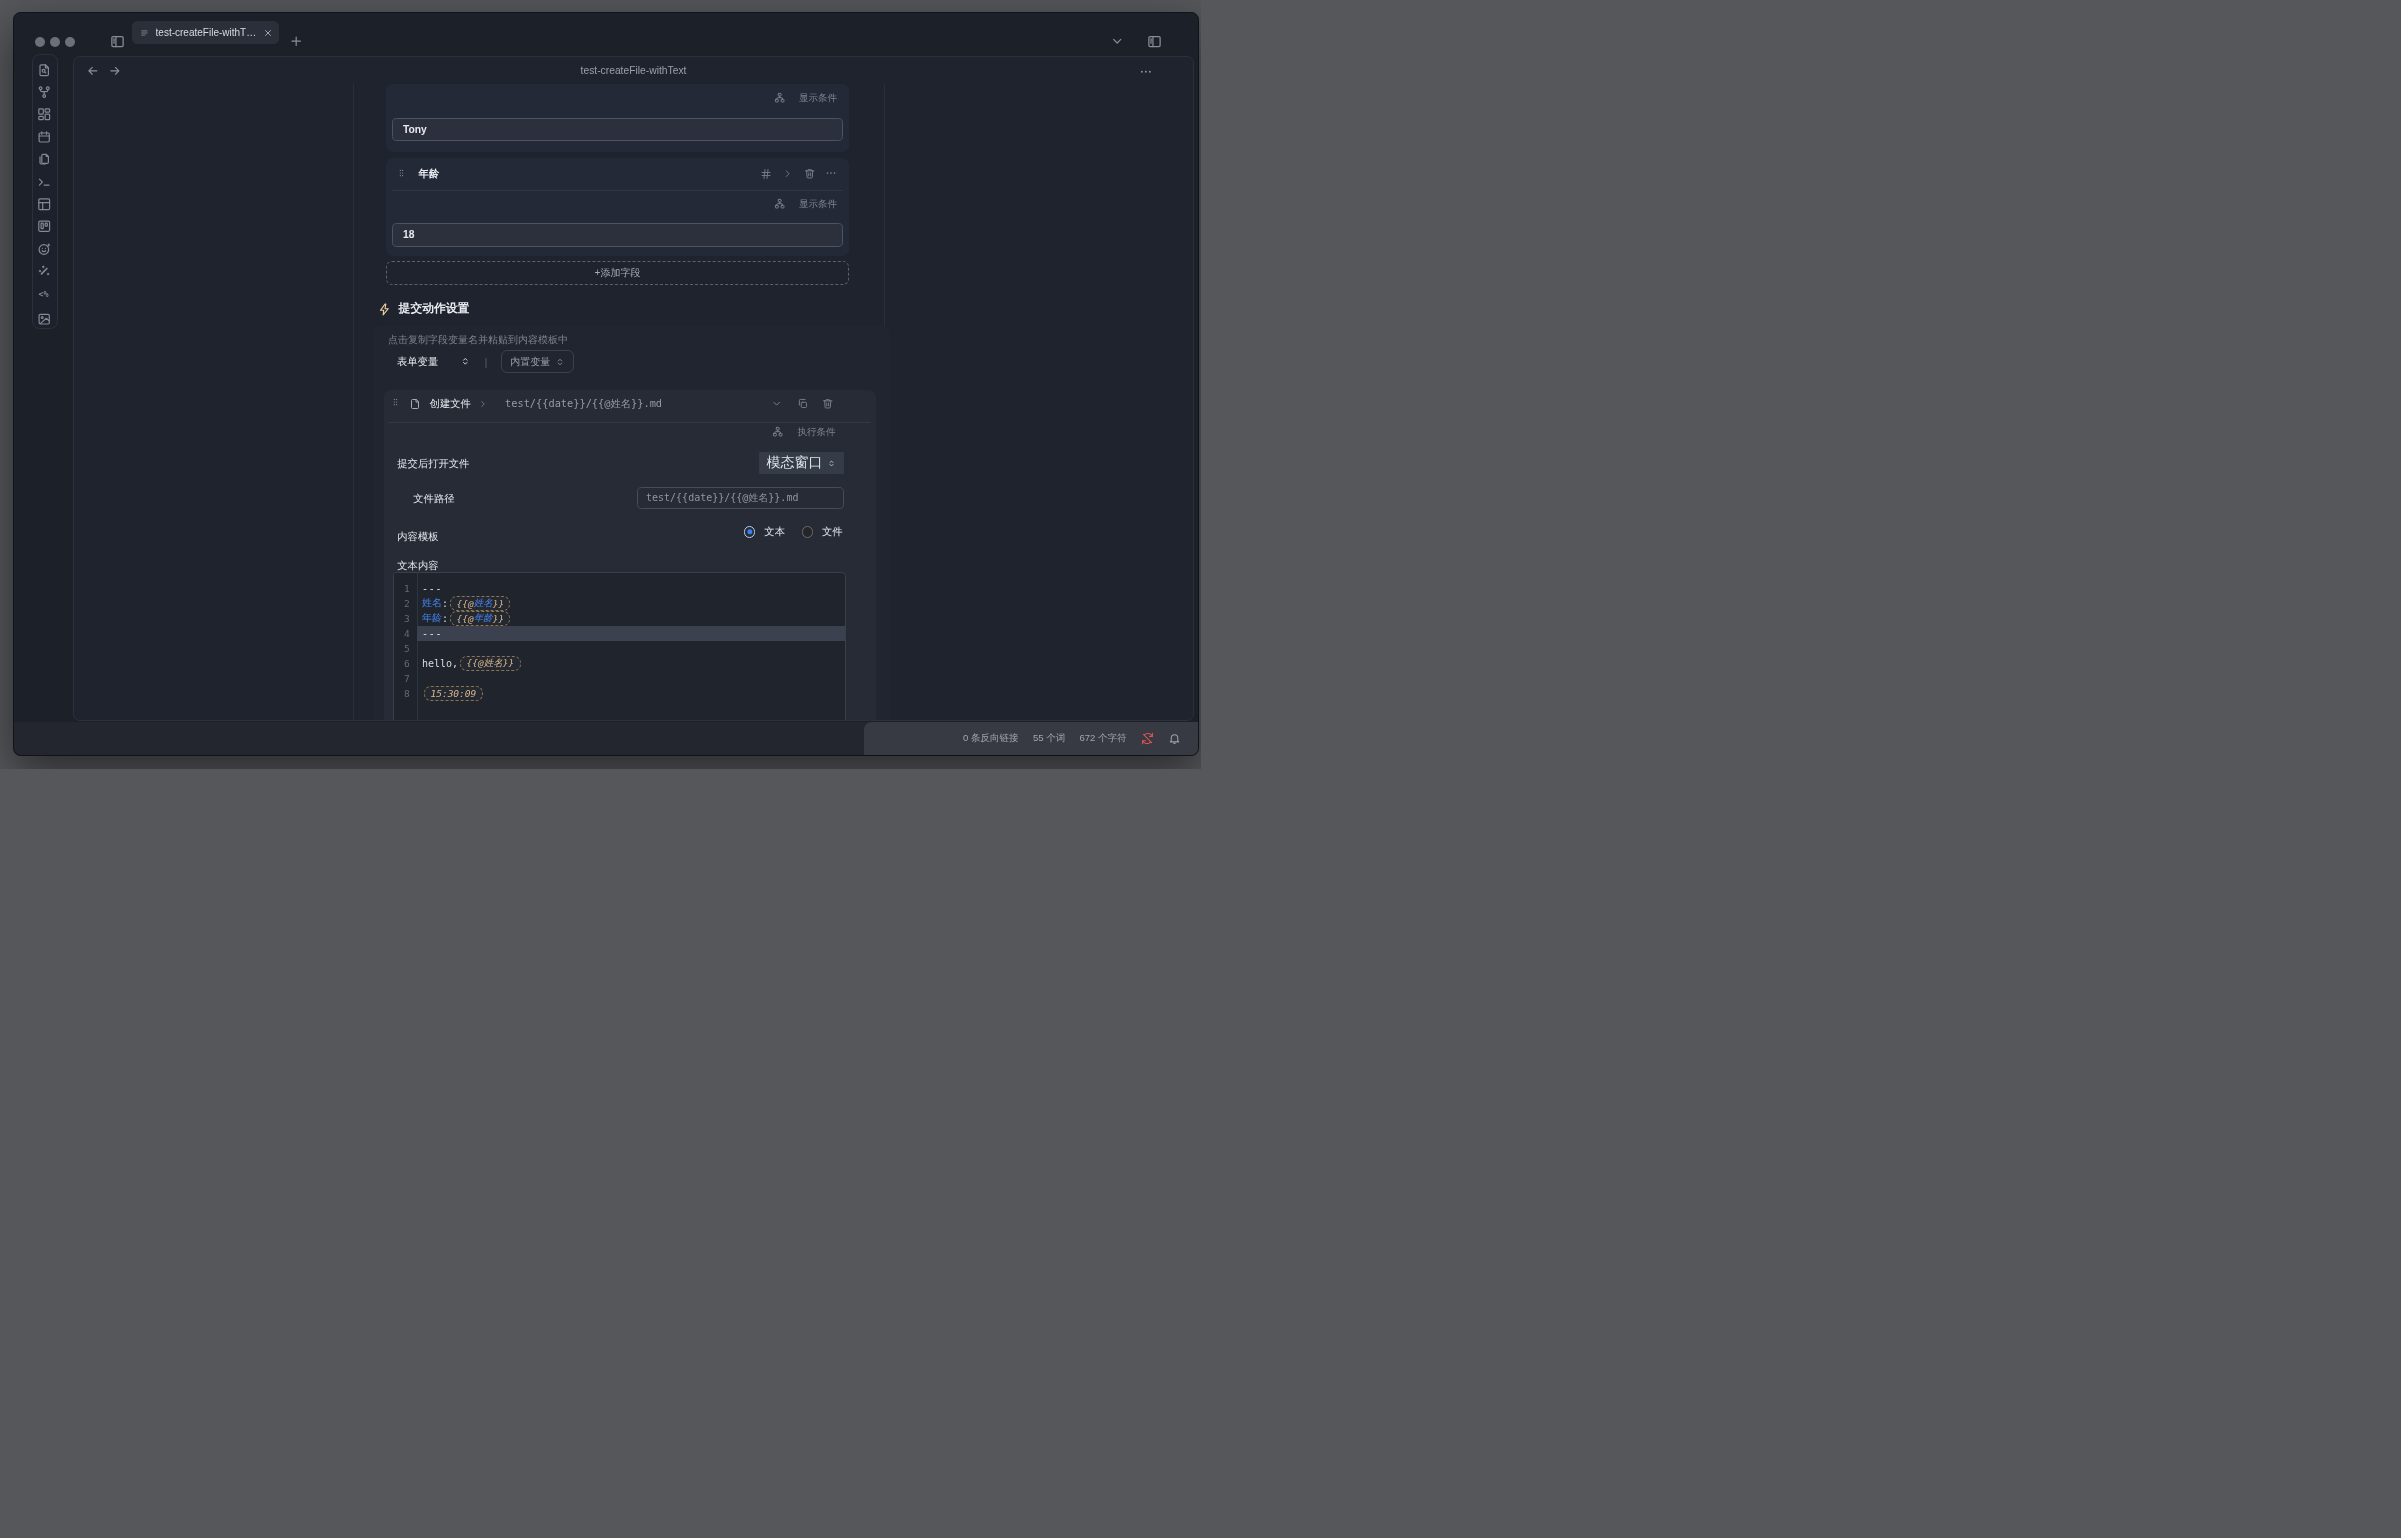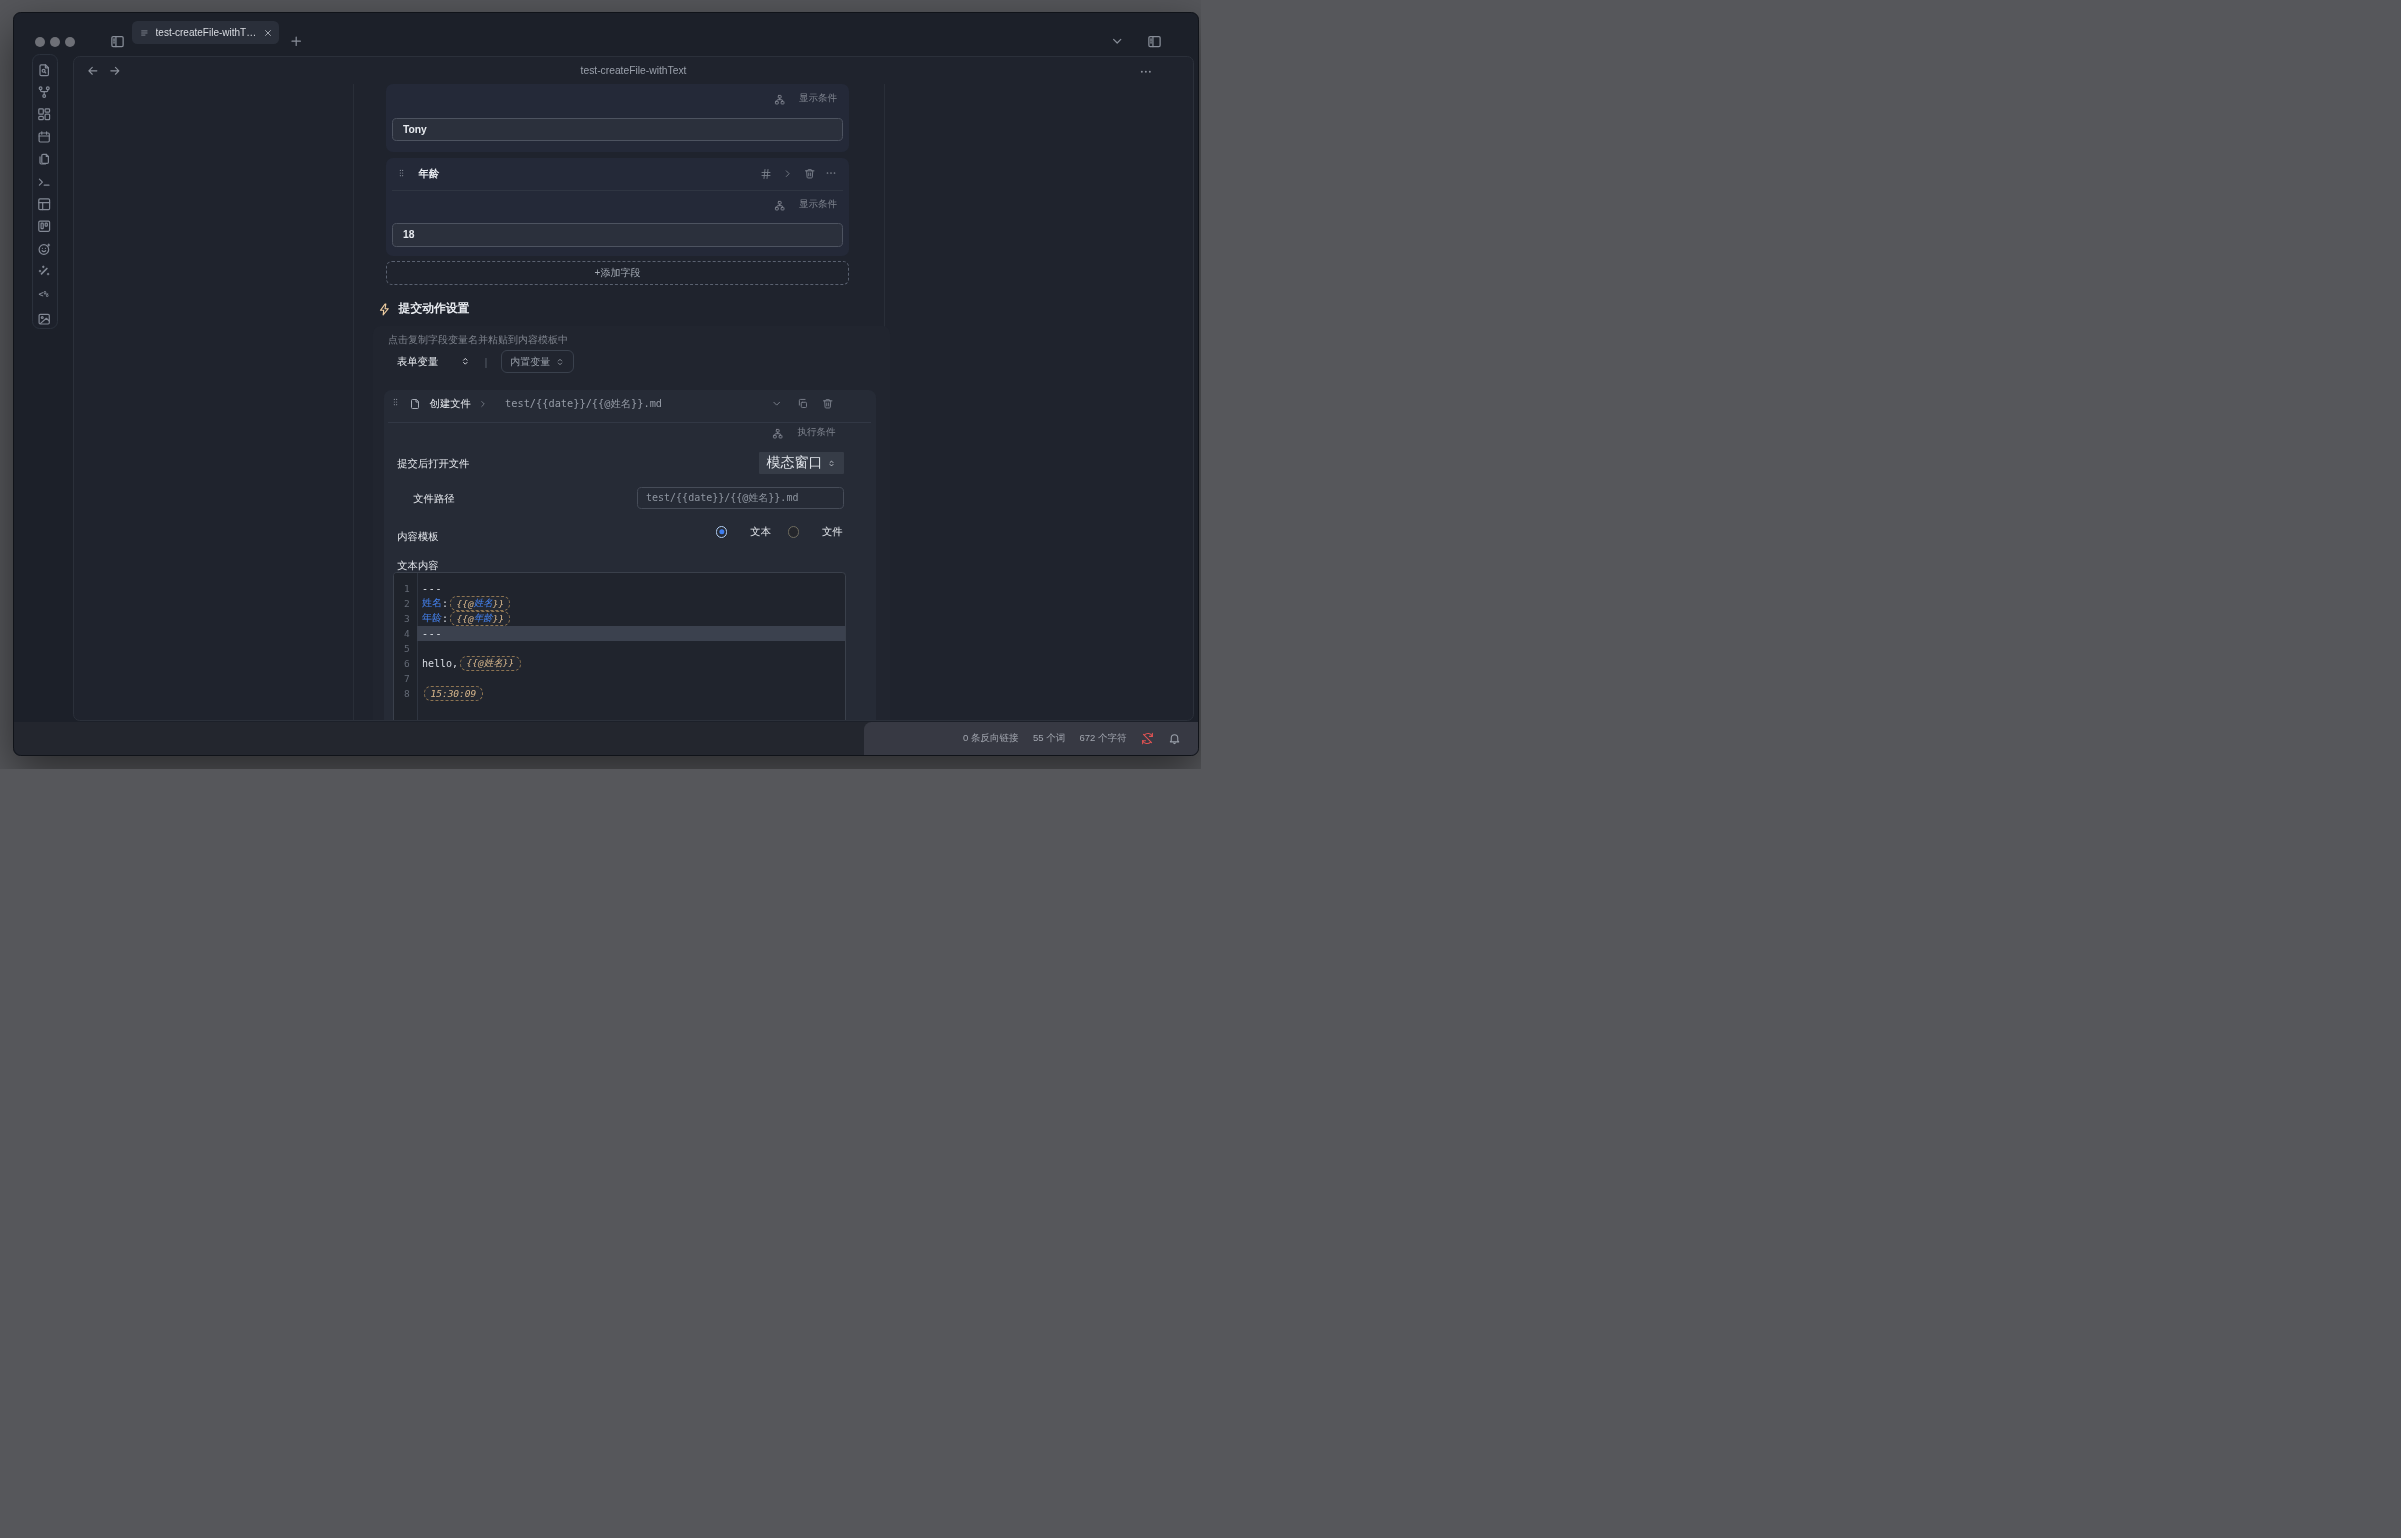--- a/index.html
+++ b/index.html
@@ -23,21 +23,21 @@
 
   
   .pane{position:absolute;left:59px;top:43px;width:1121px;height:665px;background:#1f232d;border:0.8px solid #2b303a;border-radius:6.8px;box-sizing:border-box;overflow:hidden;}
   .pane-header{position:absolute;left:0;top:0;width:100%;height:27px;}
   .nav-arrow{position:absolute;top:6.8px;color:#8b909a;}
   .pane-title{position:absolute;top:7.6px;left:0;width:100%;text-align:center;font-size:10.3px;color:#9aa0ab;}
   .more-btn{position:absolute;top:7.6px;right:40px;color:#8b909a;}
   .guide{position:absolute;top:26.6px;height:638px;width:0;border-left:0.8px solid #292e38;}
 
   .card{position:absolute;left:312px;width:463px;background:#242938;border-radius:6.8px;}
-  .cond-row{position:absolute;display:flex;align-items:flex-end;gap:14px;color:#7f848f;font-size:9.5px;}
+  .cond-row{position:absolute;display:flex;align-items:flex-start;gap:14px;color:#7f848f;font-size:9.5px;}
   .text-input{position:absolute;left:6px;right:6px;height:23.6px;background:#2b303c;border:0.8px solid #4d5360;border-radius:4.6px;color:#e7eaef;font-size:10.3px;line-height:22px;padding:0 10px;box-sizing:border-box;white-space:nowrap;font-weight:bold;}
   .fheader{display:flex;align-items:center;height:32px;padding:0 12px 0 10.6px;gap:0;}
   .fheader .flabel{font-weight:600;font-size:10.3px;color:#e8ebf0;margin-left:13px;}
   .fheader .spacer{flex:1;}
   .fheader .ficons{display:flex;gap:10px;color:#7b818c;align-items:center;}
   .fdivider{position:absolute;left:6px;right:6px;top:32px;border-top:0.8px solid #2f3542;}
   .addfield{position:absolute;left:312px;top:204px;width:463px;height:24px;border:1.1px dashed #5a6170;border-radius:6px;color:#a6acb6;font-size:10px;display:flex;align-items:center;justify-content:center;box-sizing:border-box;}
   .sec-head{position:absolute;left:304px;top:244px;display:flex;align-items:center;gap:7.6px;}
   .sec-head .zap{color:#eecda1;}
   .sec-head .sec-title{font-size:11.8px;font-weight:700;color:#e9ecf1;}
@@ -53,21 +53,21 @@
   .a-head{display:flex;align-items:center;height:27px;padding:0 7.6px;color:#7b818c;}
   .a-title{font-size:10.3px;color:#e8ebf0;margin:0 7.6px 0 8.4px;}
   .a-path{font-size:10.3px;color:#959ba6;margin-left:16.7px;}
   .a-head .spacer{flex:1;}
   .a-icons{display:flex;gap:13.7px;align-items:center;padding-right:35px;color:#7b818c;}
   .a-div{position:absolute;left:4.6px;right:4.6px;top:32px;border-top:0.8px solid #323845;}
   .setting-label{position:absolute;left:13.7px;font-size:10.3px;color:#e6e9ee;}
   .select-btn{position:absolute;background:#363c47;border-radius:1px;height:22px;display:flex;align-items:center;gap:4.6px;padding:0 7.6px;color:#dfe3e9;font-size:14px;}
   .path-input{position:absolute;left:258px;top:97px;width:207px;height:22px;border:0.8px solid #464c58;border-radius:4.6px;color:#8f96a1;font-size:10px;line-height:20.5px;padding:0 8.4px;box-sizing:border-box;background:transparent;white-space:nowrap;}
   .radio-group{position:absolute;right:33px;top:135px;display:flex;align-items:center;gap:16.7px;}
-  .radio-item{display:flex;align-items:center;gap:23px;font-size:10.3px;color:#e6e9ee;}
+  .radio-item{display:flex;align-items:center;gap:9px;font-size:10.3px;color:#e6e9ee;}
   .radio{width:11.4px;height:11.4px;border-radius:50%;box-sizing:border-box;position:relative;}
   .radio.sel{border:1.5px solid #b3d0f5;}
   .radio.sel::after{content:"";position:absolute;left:50%;top:50%;transform:translate(-50%,-50%);width:5.3px;height:5.3px;border-radius:50%;background:#3f7ef0;}
   .radio.unsel{border:1.5px solid #6e6c60;background:#24262c;}
 
   
   .editor{position:absolute;left:9px;top:182px;width:451px;height:152px;border:0.8px solid #3a404b;border-radius:3.8px;background:#20242d;overflow:hidden;font-family:"DejaVu Sans Mono",monospace;}
   .gutter-bg{position:absolute;left:0;top:0;bottom:0;width:23px;background:#1f232b;border-right:0.8px solid #2f3540;}
   .ed-lines{position:absolute;left:0;top:7.6px;right:0;}
   .ed-row{display:flex;height:15px;align-items:center;position:relative;}

